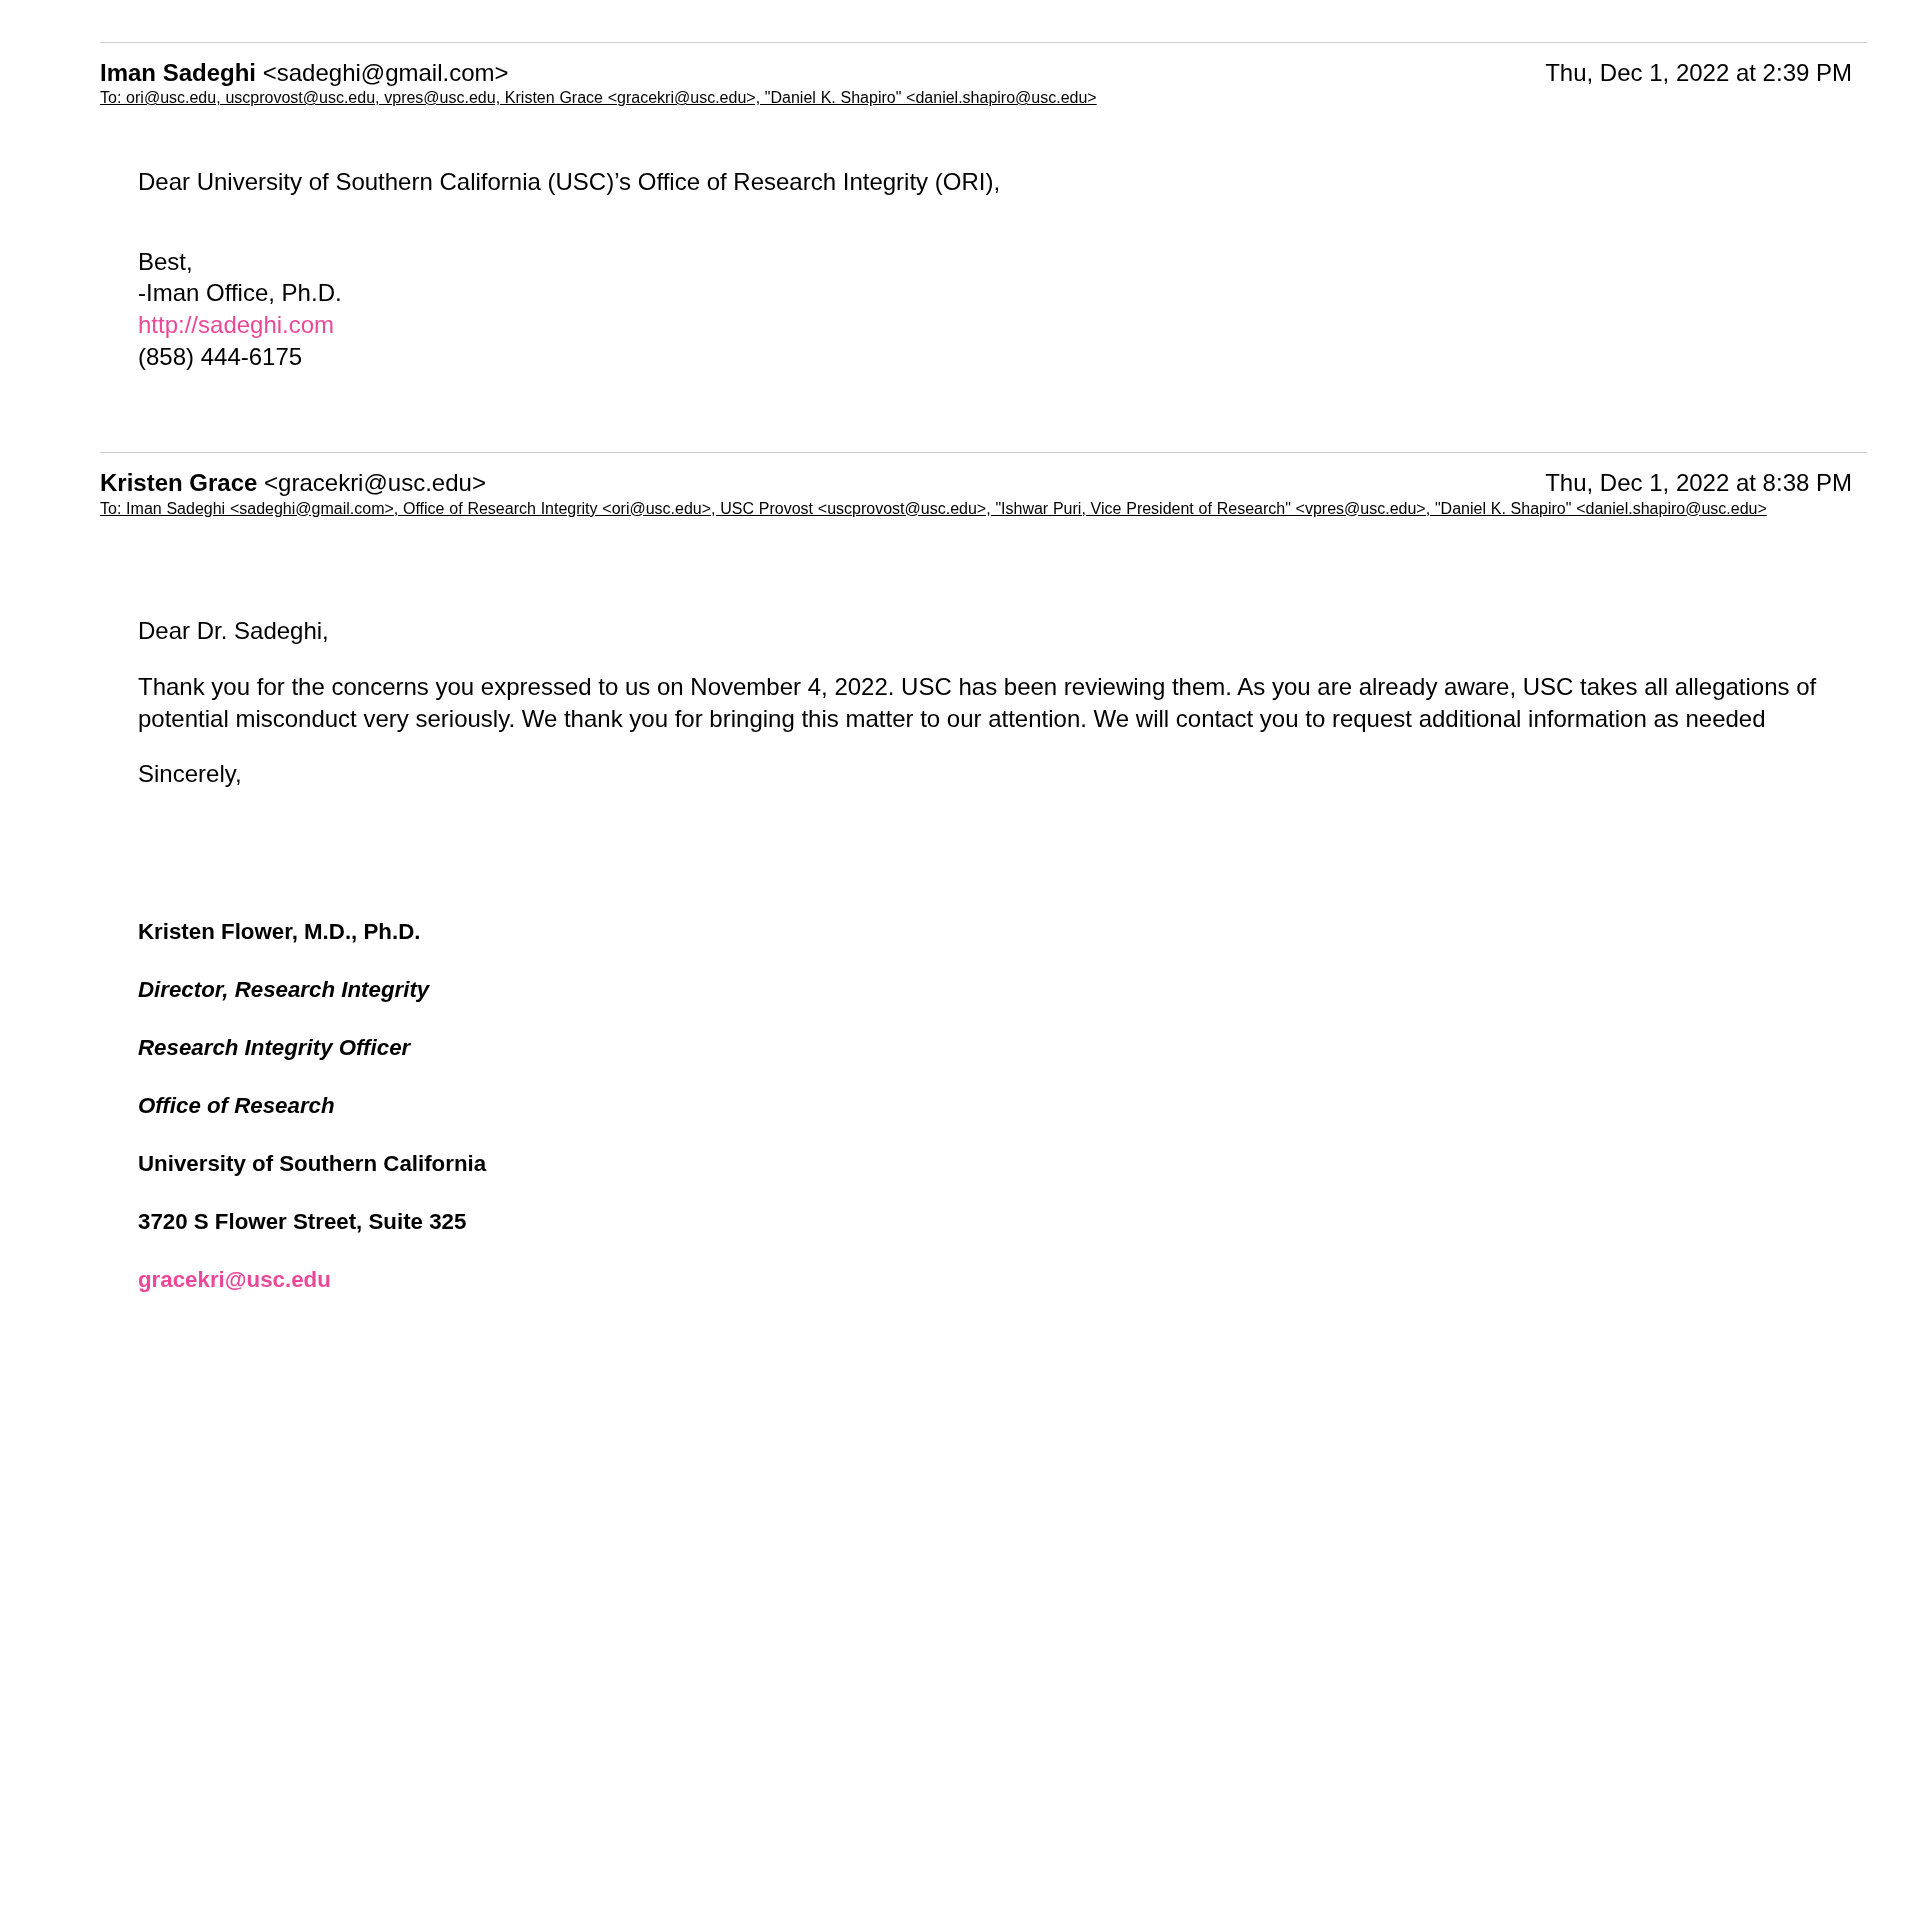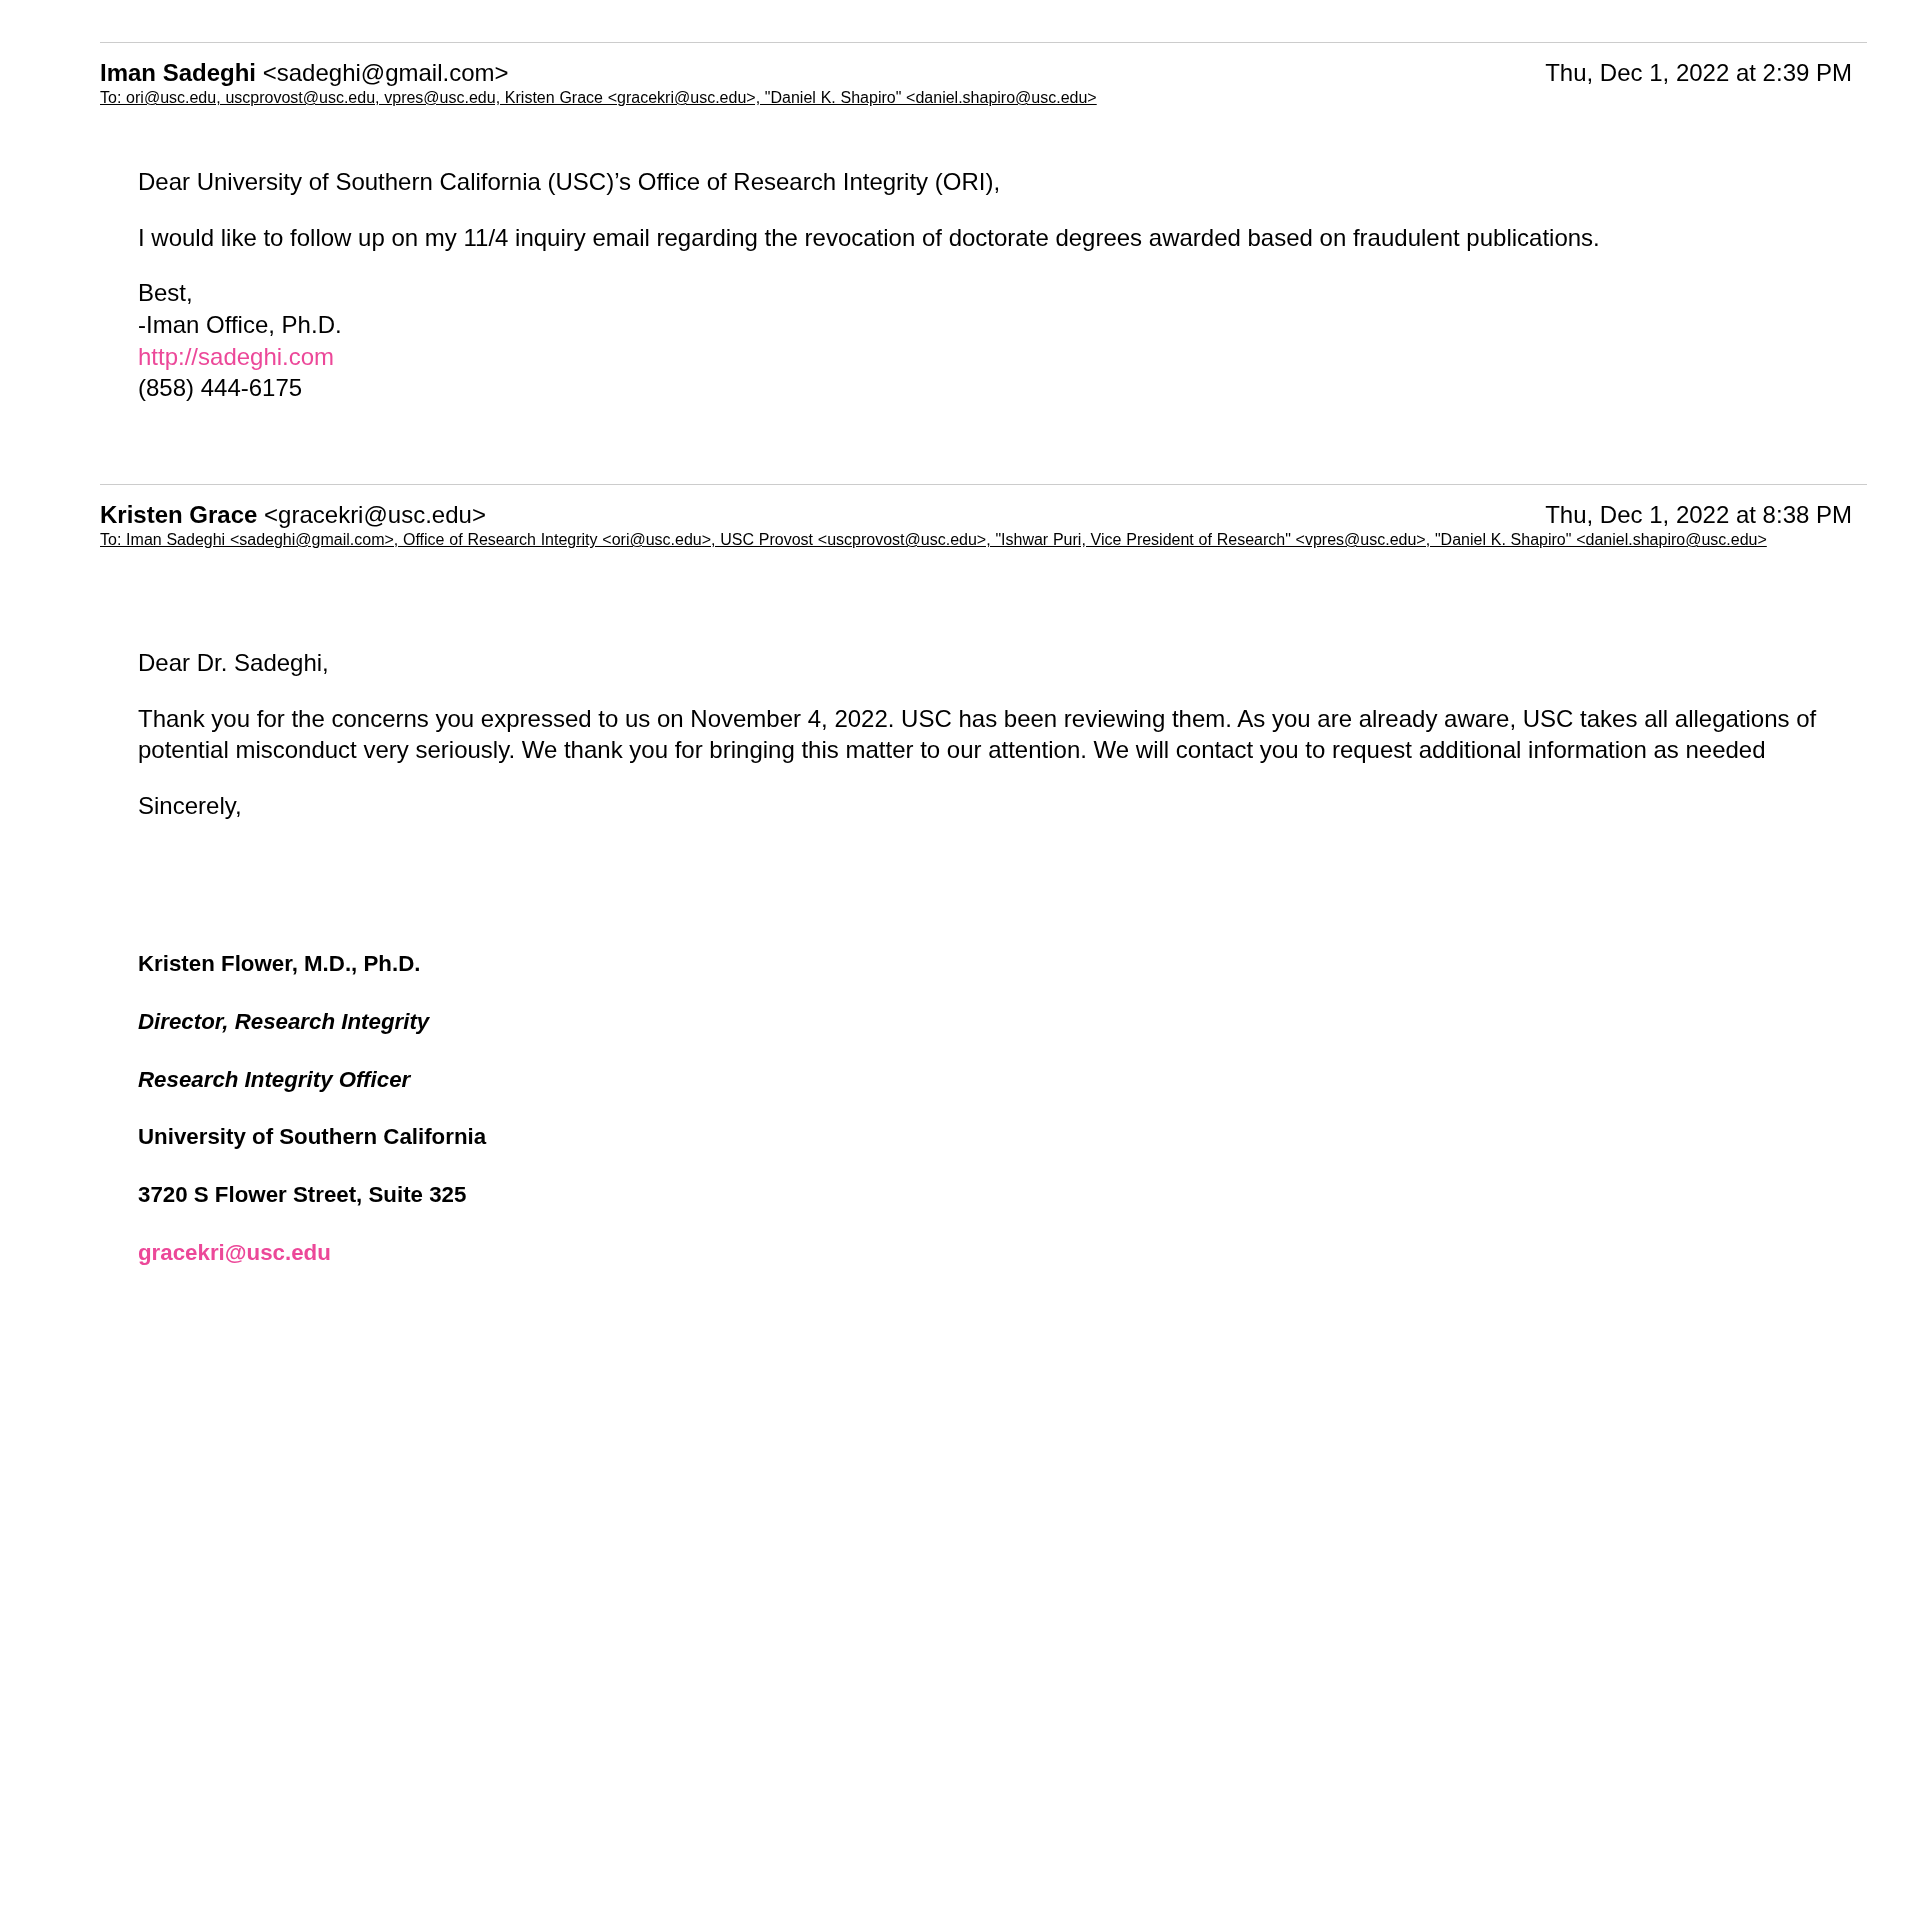--- a/index.html
+++ b/index.html
@@ -120,21 +120,20 @@
         <span class="msg-date">Thu, Dec 1, 2022 at 2:39 PM</span>
       </div>
       <div class="hdr-recipients">To: ori@usc.edu, uscprovost@usc.edu, vpres@usc.edu, Kristen Grace &lt;gracekri@usc.edu&gt;, "Daniel K. Shapiro" &lt;daniel.shapiro@usc.edu&gt;</div>
     </div>
 
     <div class="spacer-2"></div>
 
     <div class="msg-body">
       <p>Dear University of Southern California (USC)’s Office of Research Integrity (ORI),</p>
       <div class="para-gap"></div>
-      <p>I would like to follow up on my 11/4 inquiry email regarding the revocation of doctorate degrees awarded based on fraudulent publications.</p>
       <div class="para-gap"></div>
       <p>Best,</p>
       <p>-Iman Office, Ph.D.</p>
       <p><a class="link" href="#">http://sadeghi.com</a></p>
       <p>(858) 444-6175</p>
     </div>
   </div>
 
   <div class="message">
 
@@ -159,20 +158,21 @@
       <div class="para-gap"></div>
       <p>Sincerely,</p>
     </div>
 
     <div class="spacer-5"></div>
 
     <div class="signature">
       <div class="sig-line sig-bold">Kristen Flower, M.D., Ph.D.</div>
       <div class="sig-line sig-italic">Director, Research Integrity</div>
       <div class="sig-line sig-italic">Research Integrity Officer</div>
+      <div class="sig-line sig-italic">Office of Research</div>
       <div class="sig-line sig-bold">University of Southern California</div>
       <div class="sig-line">3720 S Flower Street, Suite 325</div>
       <div class="sig-line"><a class="link" href="#">gracekri@usc.edu</a></div>
     </div>
   </div>
 
 </div>
 
 
 </body></html>

